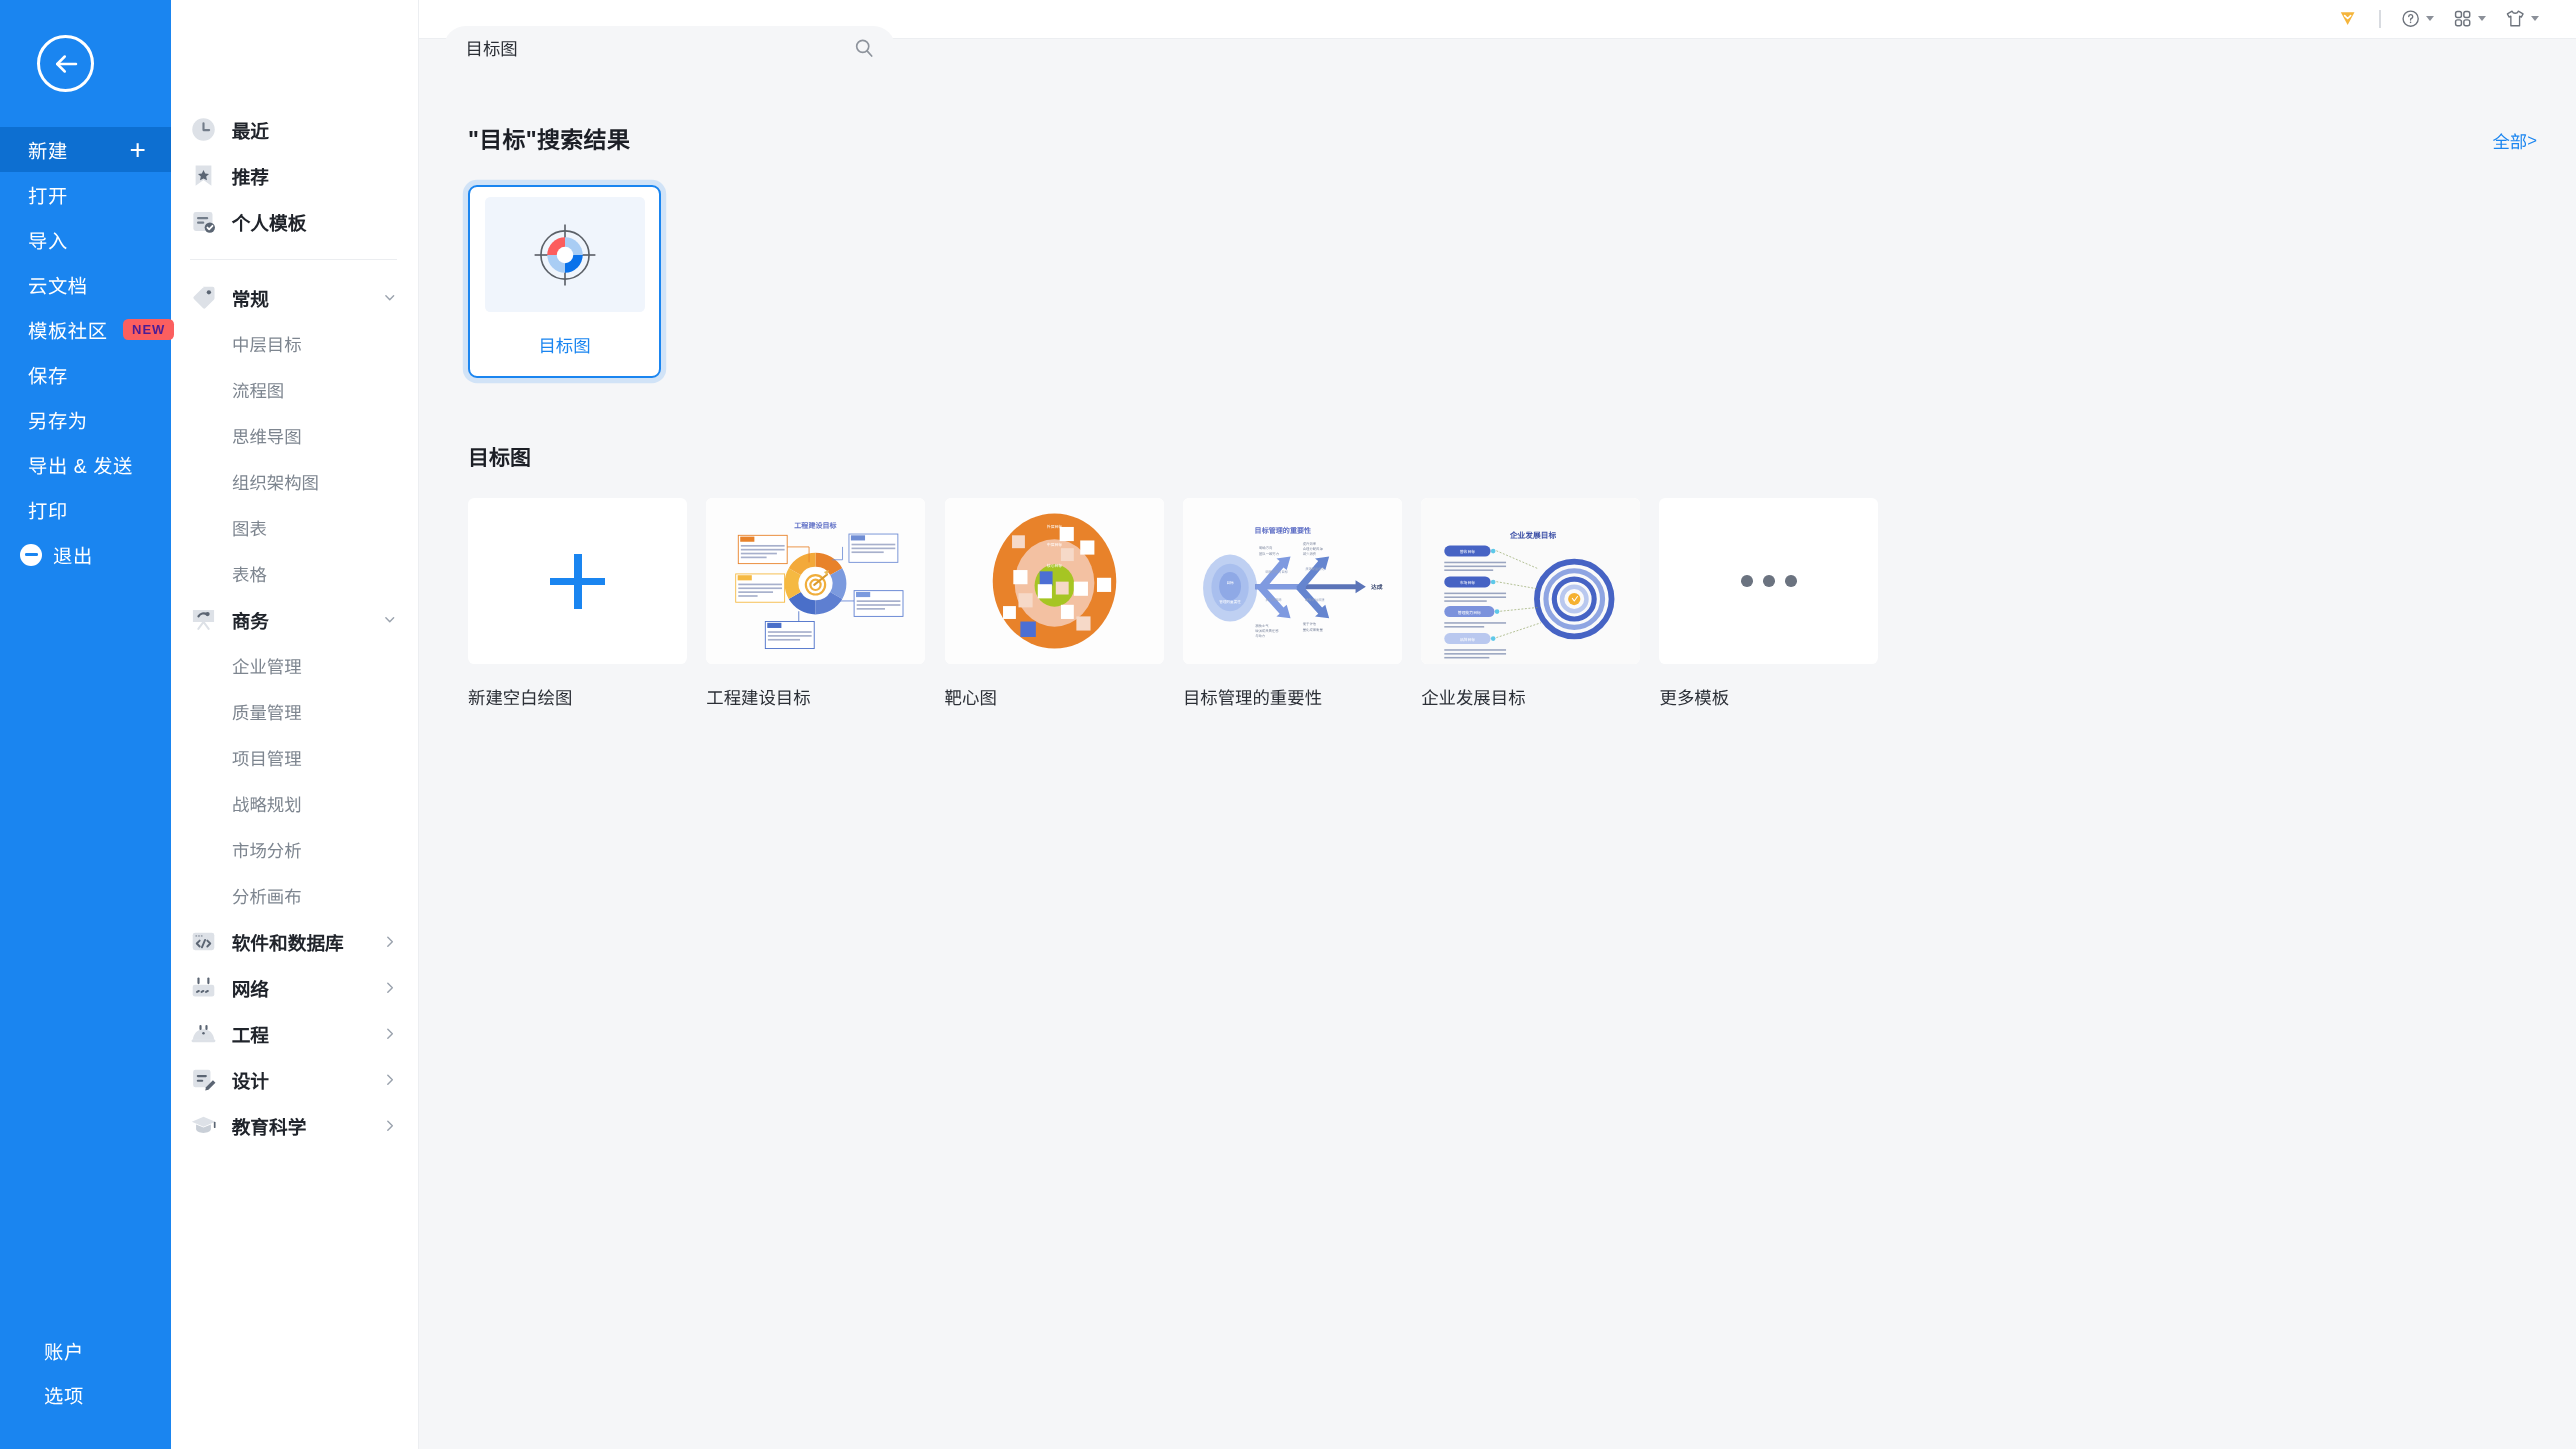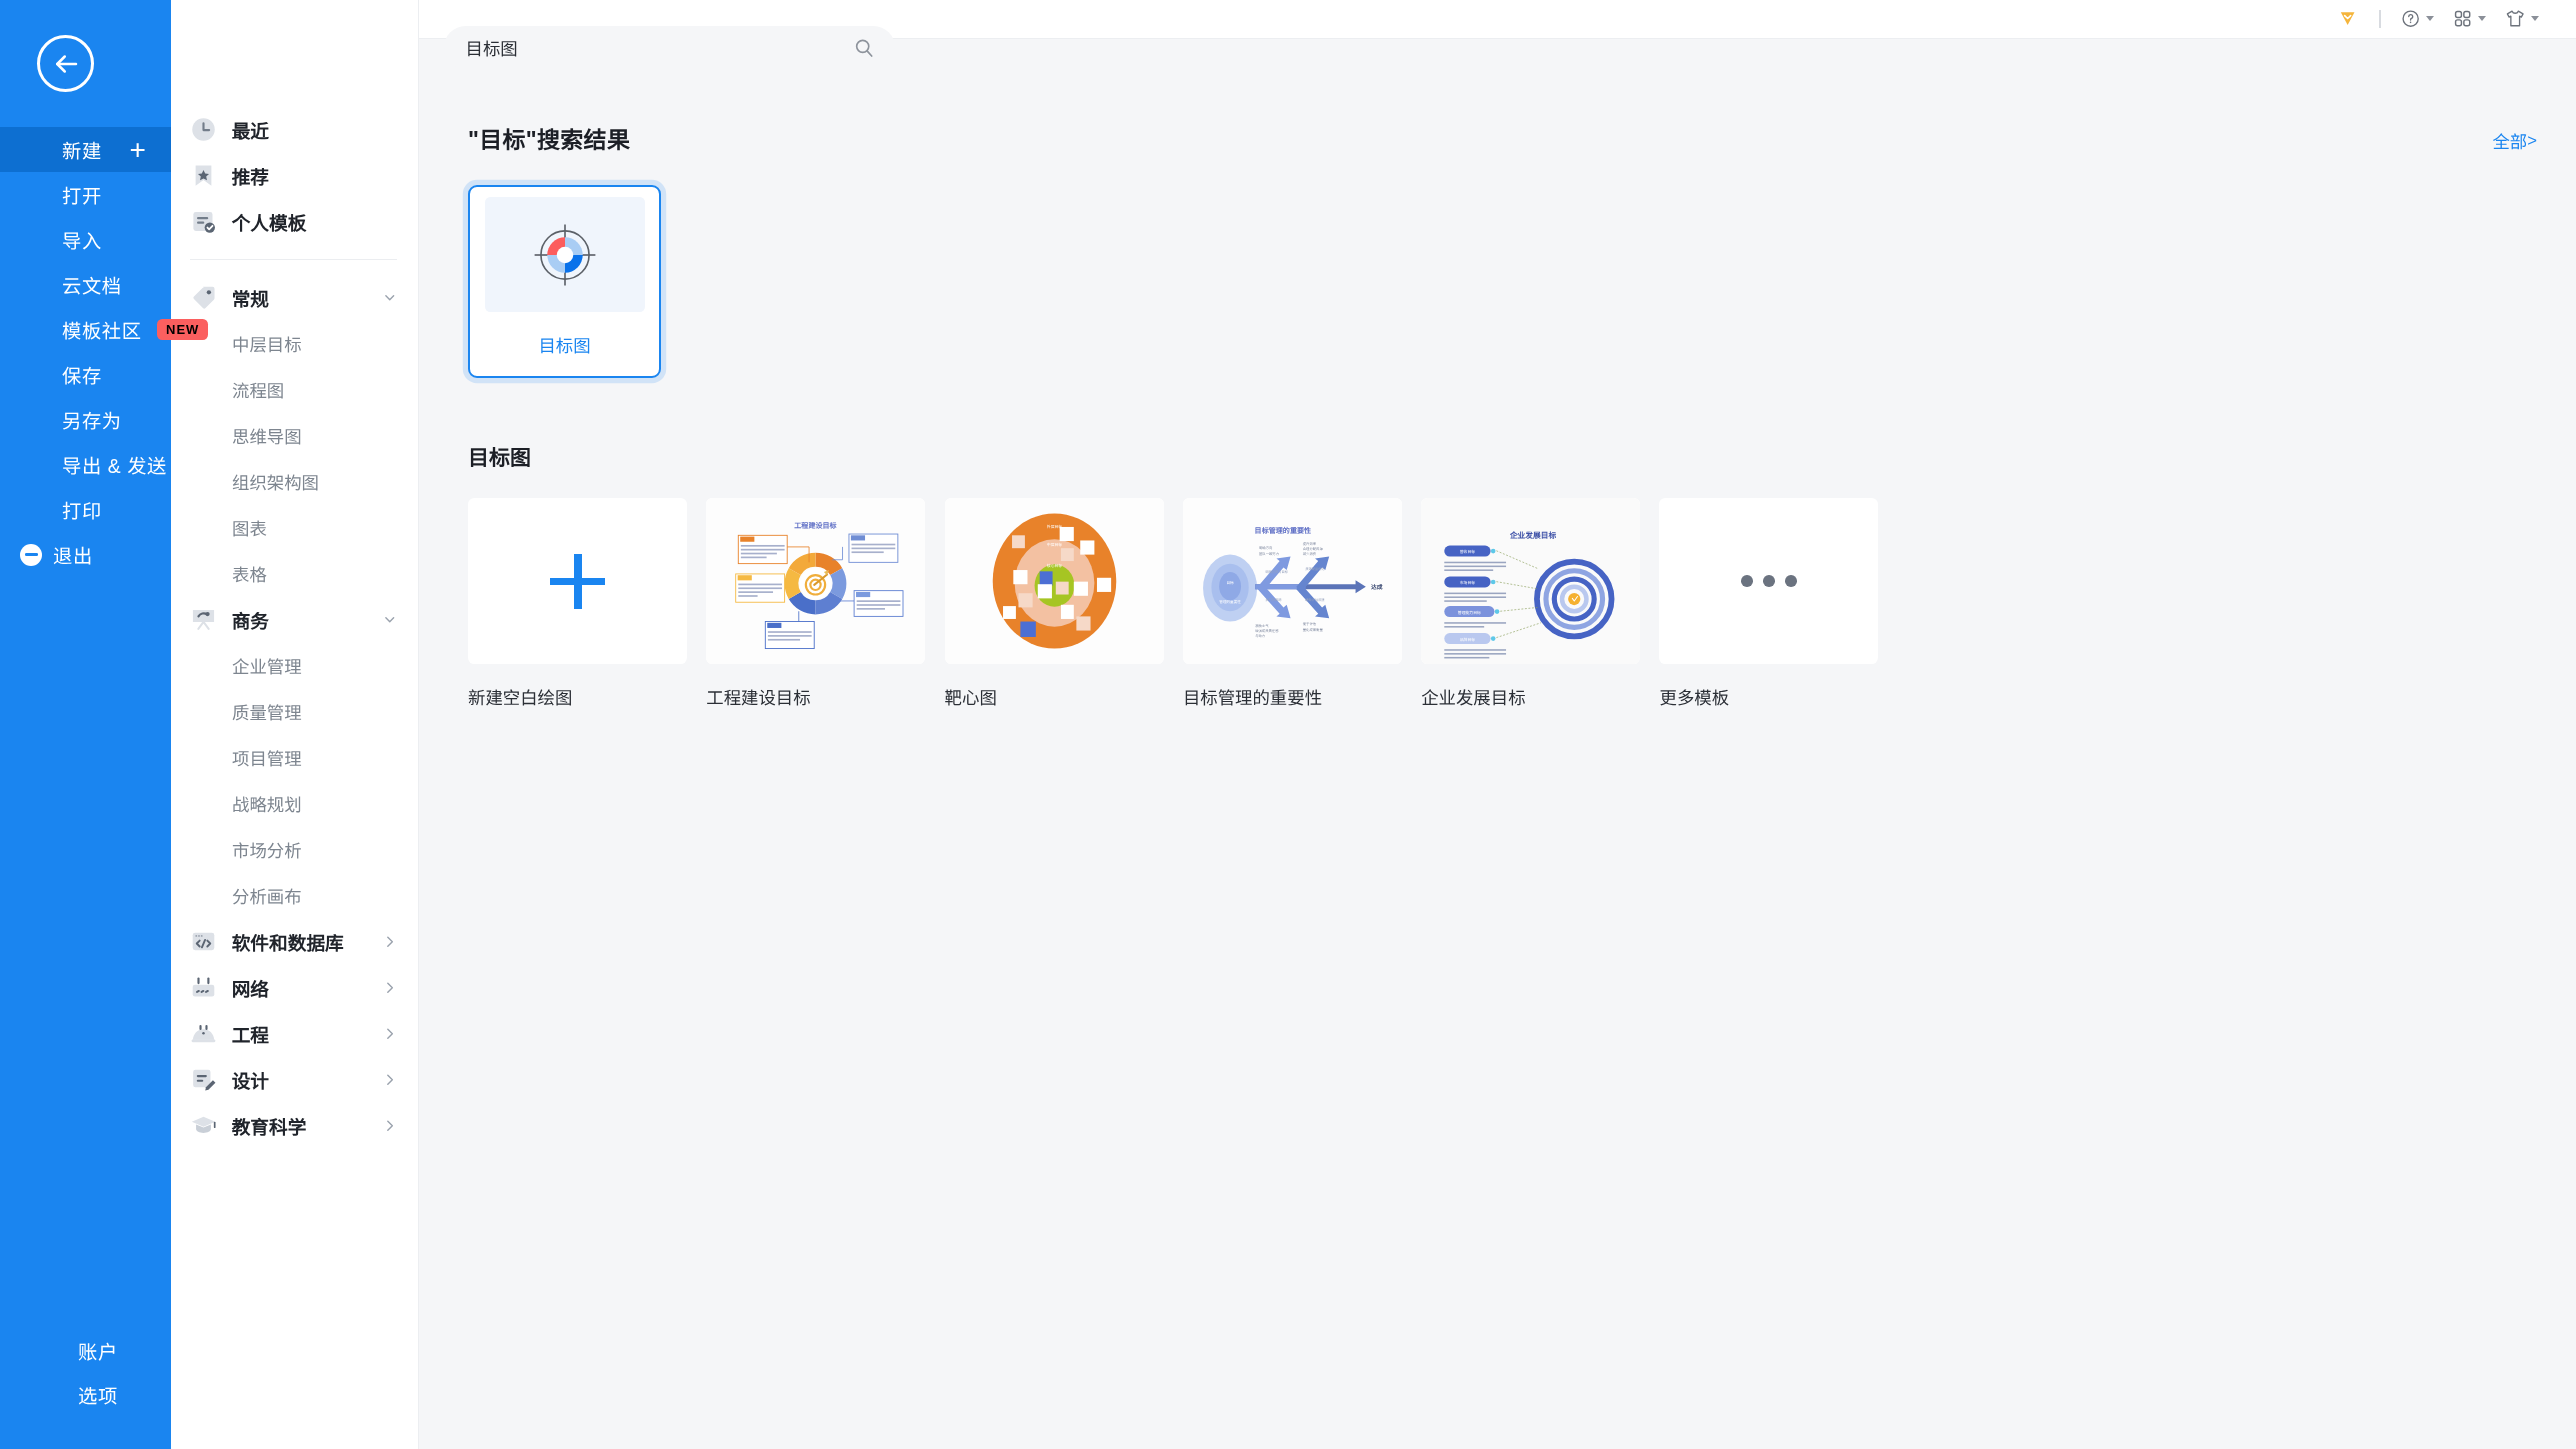--- a/index.html
+++ b/index.html
@@ -28,35 +28,35 @@
     display: flex; align-items: center; justify-content: center;
     cursor: pointer;
   }
   .back-btn svg { width: 30px; height: 30px; display:block; }
 
   .rail-menu { position: absolute; top: 127px; left: 0; width: 100%; }
   .rail-item {
     position: relative;
     height: 45px;
     display: flex; align-items: center;
-    padding-left: 62px; padding-right: 24.5px;
+    padding-left: 28px; padding-right: 24.5px;
     font-size: 19.3px; letter-spacing: 0.6px;
     color: #ffffff;
     cursor: pointer;
     white-space: nowrap;
   }
   .rail-item.active { background: #0d6fd1; }
   .rail-item .plus-ico {
     margin-left: auto;
     font-size: 28px; line-height: 1; font-weight: 300;
   }
   .rail-item .badge-new {
     margin-left: 15.5px;
     background: #fb5f5f;
-    color: #000000;
+    color: #4c1d95;
     font-size: 13px;
     font-weight: bold;
     letter-spacing: 1px;
     border-radius: 5.2px;
     padding: 2.6px 9px 3.2px 9px;
   }
   .rail-item .exit-ico {
     width: 22px; height: 22px;
     border-radius: 50%;
     background: #ffffff;

